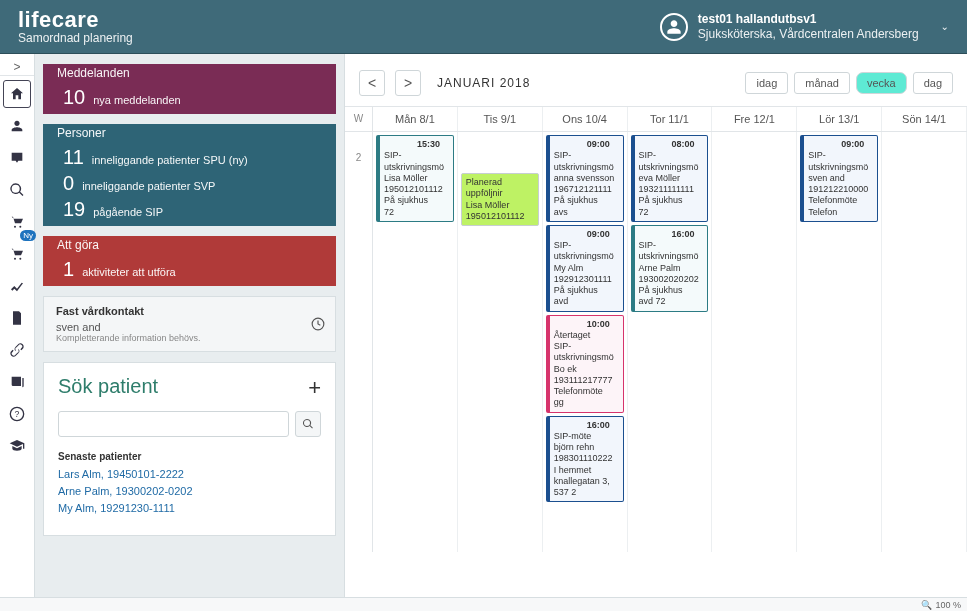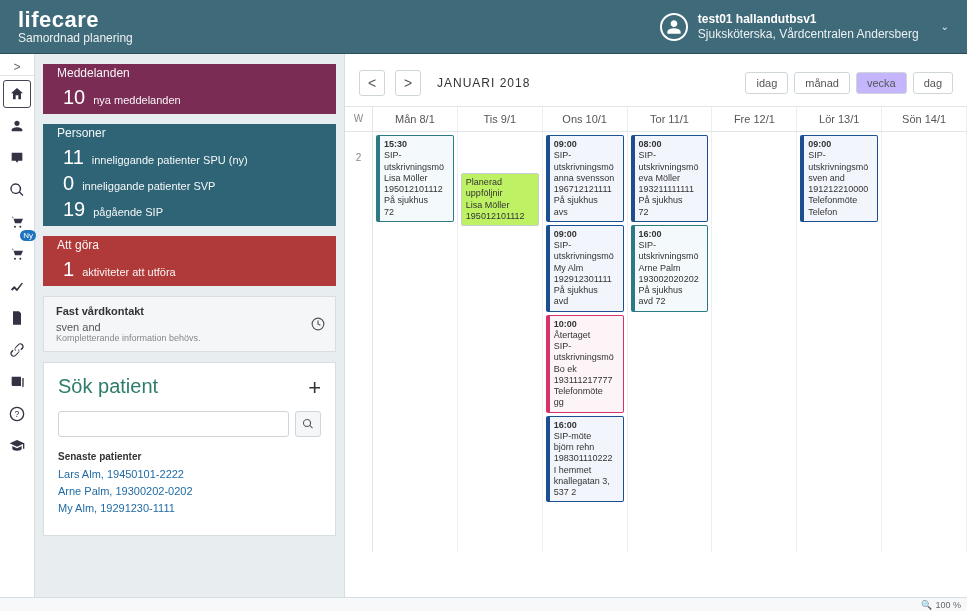--- a/index.html
+++ b/index.html
@@ -122,21 +122,21 @@
     width:26px; height:26px; border:1px solid #cfd6d9; border-radius:3px;
     display:flex; align-items:center; justify-content:center; background:#fff; cursor:pointer;
     color:#555; font-size:14px;
   }
   .cal-month { font-size:12px; color:#333; letter-spacing:1px; margin-left:6px;}
   .cal-right { display:flex; gap:6px;}
   .view-btn {
     border:1px solid #cfd6d9; border-radius:3px; background:#fff; color:#555;
     padding:4px 10px; font-size:11px; cursor:pointer;
   }
-  .view-btn.active { background:#c4b5fd; }
+  .view-btn.active { background:#5eead4;border-radius:7px; }
 
   .cal-grid {
     flex:1; overflow:auto;
     border-top:1px solid #e1e5e8;
   }
   .cal-header-row { display:flex; border-bottom:1px solid #e1e5e8; }
   .wk-col { width:28px; text-align:center; font-size:10px; color:#888; padding:6px 0; border-right:1px solid #e1e5e8;}
   .day-col { flex:1; border-right:1px solid #eceff1; }
   .day-head {
     text-align:center; font-size:11px; color:#555; padding:6px 0;
@@ -147,21 +147,21 @@
   .event {
     border:1px solid; border-radius:2px; margin-bottom:3px; padding:3px 4px;
     font-size:9px; line-height:1.25; color:#333; position:relative; overflow:hidden;
     border-left-width:4px;
     cursor:pointer;
   }
   .ev-teal { border-color:#2c7b84; background:#f4fafb; }
   .ev-blue { border-color:#1b4f8f; background:#f2f6fc; }
   .ev-pink { border-color:#d6336c; background:#fdf4f8; }
   .ev-plain { border-color:#c7ced1; border-left-width:1px; background:#bef264;margin-top:38px; }
-  .ev-time { font-weight:bold; }
+  .ev-time { font-weight:bold;margin-left:33px; }
 
   
   .statusbar {
     position:absolute; bottom:0; left:0; right:0; height:14px;
     border-top:1px solid #d7dee1; background:#f7f8f9;
     font-size:9px; color:#666; display:flex; align-items:center; justify-content:flex-end;
     padding:0 6px; gap:8px;
   }
 </style>
 </head>
@@ -344,21 +344,21 @@
     <div class="cal-grid">
       <div class="cal-header-row">
         <div class="wk-col">W</div>
         <div class="day-col">
             <div class="day-head">Mån 8/1</div>
           </div>
         <div class="day-col">
             <div class="day-head">Tis 9/1</div>
           </div>
         <div class="day-col">
-            <div class="day-head">Ons 10/1</div>
+            <div class="day-head">Ons 10/4</div>
           </div>
         <div class="day-col">
             <div class="day-head">Tor 11/1</div>
           </div>
         <div class="day-col">
             <div class="day-head">Fre 12/1</div>
           </div>
         <div class="day-col">
             <div class="day-head">Lör 13/1</div>
           </div>

